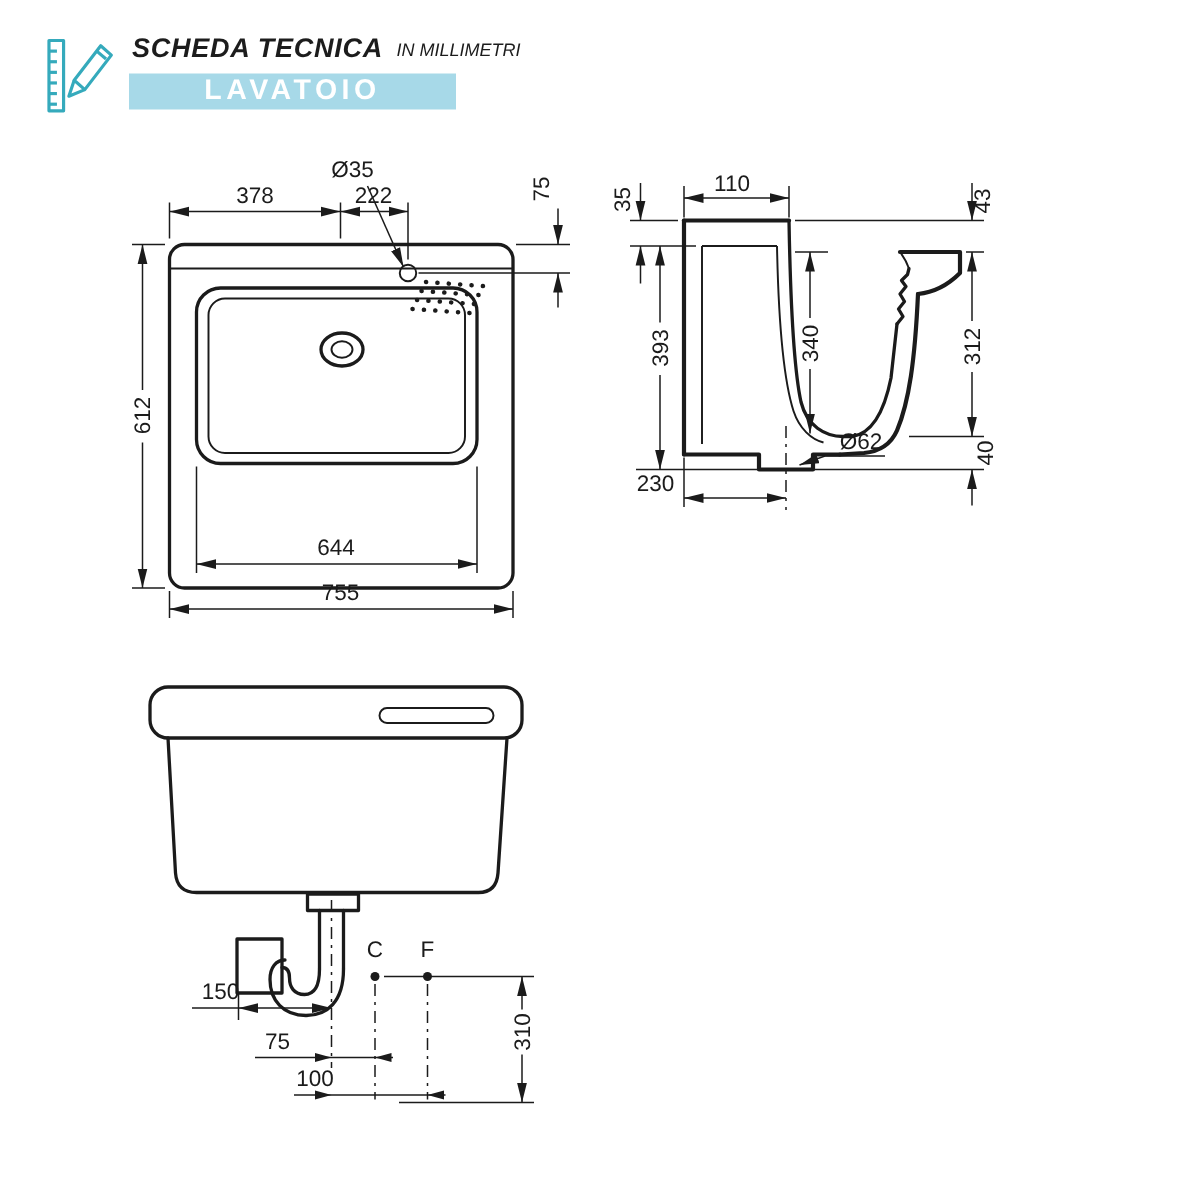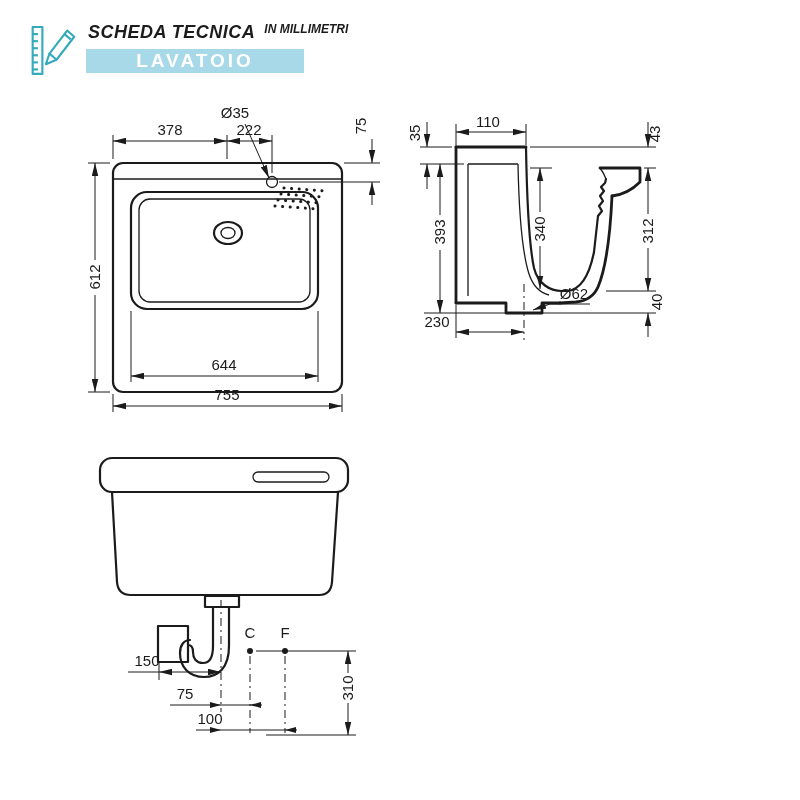--- a/index.html
+++ b/index.html
@@ -1,20 +1,20 @@
 <!DOCTYPE html>
 <html><head>
 <meta charset="utf-8">
 <style>
   *{margin:0;padding:0;box-sizing:border-box}
   html,body{width:800px;height:800px;background:#fff;font-family:"Liberation Sans",sans-serif;position:relative;overflow:hidden}
   .header{position:absolute;left:30px;top:22px;display:flex;gap:10px;align-items:flex-start;z-index:2}
-  .title-row{display:flex;align-items:flex-start;gap:9px;margin-left:2px}
+  .title-row{display:flex;align-items:center;gap:9px;margin-left:2px}
   .sheet-title{font-size:18px;font-weight:bold;font-style:italic;color:#1c1c1c;letter-spacing:.5px}
-  .sheet-subtitle{font-size:12px;font-weight:bold;font-style:italic;color:#1c1c1c}
+  .sheet-subtitle{font-size:12px;font-weight:normal;font-style:italic;color:#1c1c1c}
   .banner{margin-top:6px;width:218px;height:24px;display:flex;align-items:center;justify-content:center;background:#a7d9e8}
   .banner span{color:#fff;font-weight:bold;font-size:19px;letter-spacing:3px}
   svg.drawing{position:absolute;left:0;top:0}
   .obj{stroke:#1b1b1b;stroke-width:2.2;fill:none;stroke-linejoin:round;stroke-linecap:round}
   .objh{stroke:#1b1b1b;stroke-width:2.8;fill:none;stroke-linejoin:round;stroke-linecap:round}
   .thin{stroke:#1b1b1b;stroke-width:1.3;fill:none}
   .dimline{stroke:#1b1b1b;stroke-width:1;fill:none}
   .dash{stroke-dasharray:8 4 2 4}
   .dots{stroke:#1b1b1b;stroke-width:3;stroke-linecap:round;stroke-dasharray:0.1 7.5;fill:none}
   .dim{font-size:15px;fill:#1b1b1b}

